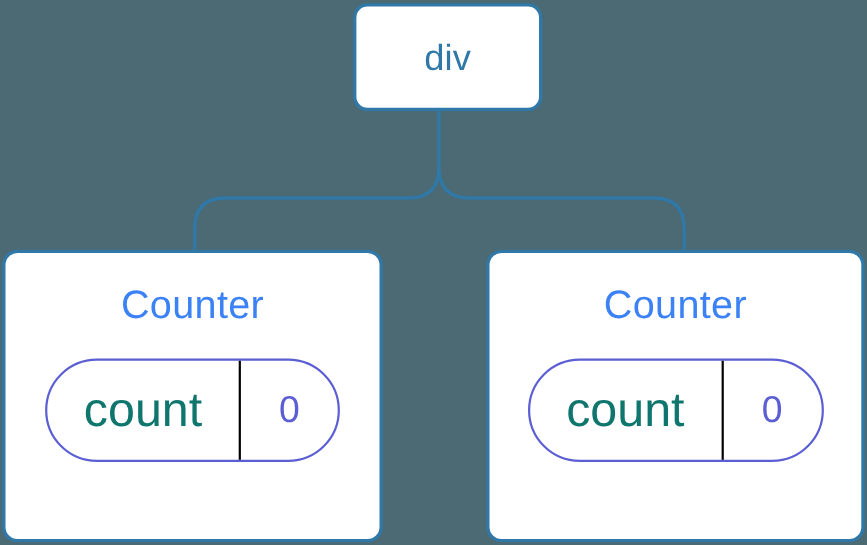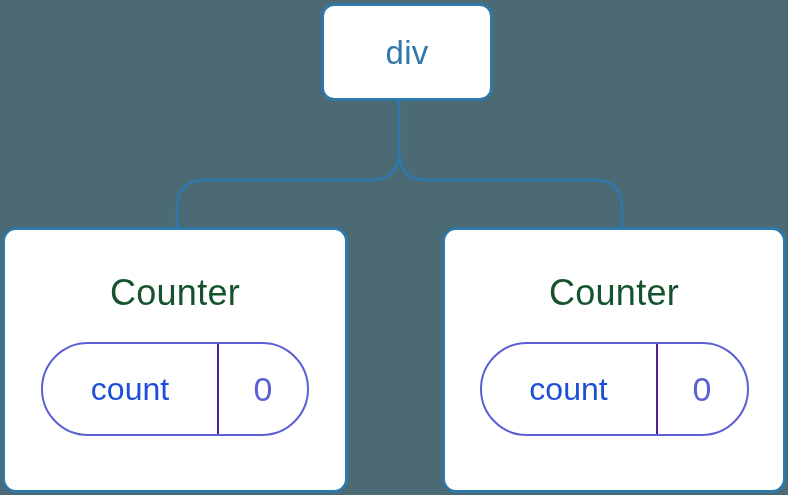--- a/index.html
+++ b/index.html
@@ -62,22 +62,22 @@
     border: 3px solid #2f78a8;
     border-radius: 14px;
     display: flex;
     flex-direction: column;
     align-items: center;
   }
   .card-left  { left: 2px;   width: 346px; }
   .card-right { left: 442px; width: 344px; }
 
   .card-title {
-    margin-top: 45px;
-    color: #14532d;
+    margin-top: 29px;
+    color: #3b82f6;
     font-size: 36px;
     line-height: 1;
     letter-spacing: 0.3px;
   }
 
   
   .state-pill {
     margin-top: 31px;
     height: 94px;
     box-sizing: border-box;
@@ -87,23 +87,23 @@
     align-items: stretch;
     background: transparent;
   }
   .pill-left  { width: 268px; }
   .pill-right { width: 269px; }
 
   .pill-key {
     display: flex;
     align-items: center;
     justify-content: center;
-    color: #1d4ed8;
-    font-size: 32px;
-    border-right: 2px solid #4c1d95;
+    color: #0f766e;
+    font-size: 44px;
+    border-right: 2px solid #000000;
     box-sizing: border-box;
   }
   .pill-left  .pill-key { width: 176px; }
   .pill-right .pill-key { width: 176px; }
 
   .pill-value {
     flex: 1;
     display: flex;
     align-items: center;
     justify-content: center;

